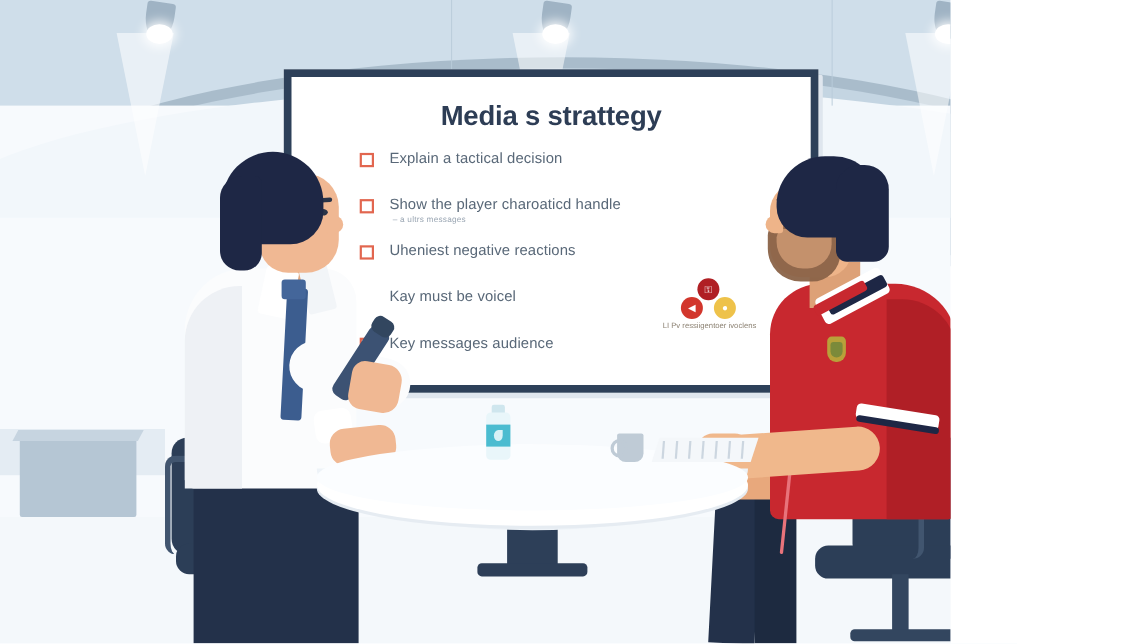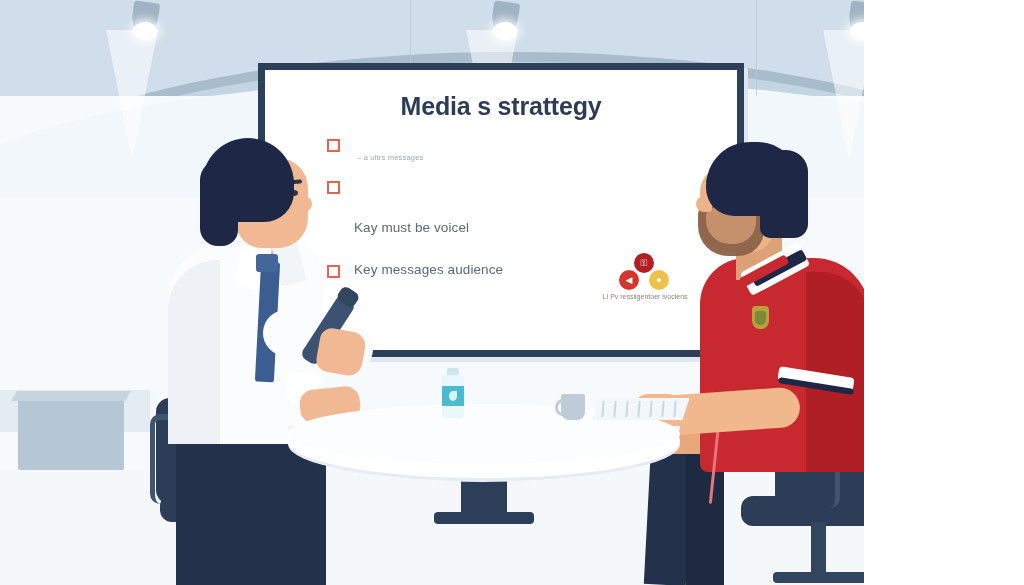--- a/index.html
+++ b/index.html
@@ -234,24 +234,30 @@
       <div class="shelf2"></div>
       <div class="side"></div>
   </div>
 
   <div class="board-shadow"></div>
   <div class="board">
     <div class="board-title">Media s strattegy</div>
     <div class="board-list">
       <div class="bl-item">
         <span class="bl-box"></span>
+        <span class="bl-text">Explain a tactical decision</span>
+      </div>
+      <div class="bl-item">
+        <span class="bl-box"></span>
+        <span class="bl-text">Show the player charoaticd handle</span>
         <span class="bl-sub">– a ultrs messages</span>
       </div>
       <div class="bl-item">
         <span class="bl-box"></span>
+        <span class="bl-text">Uheniest negative reactions</span>
       </div>
       <div class="bl-item">
         <span class="bl-box" style="opacity:0"></span>
         <span class="bl-text">Kay must be voicel</span>
       </div>
       <div class="bl-item">
         <span class="bl-box"></span>
         <span class="bl-text">Key messages audience</span>
       </div>
     </div>

